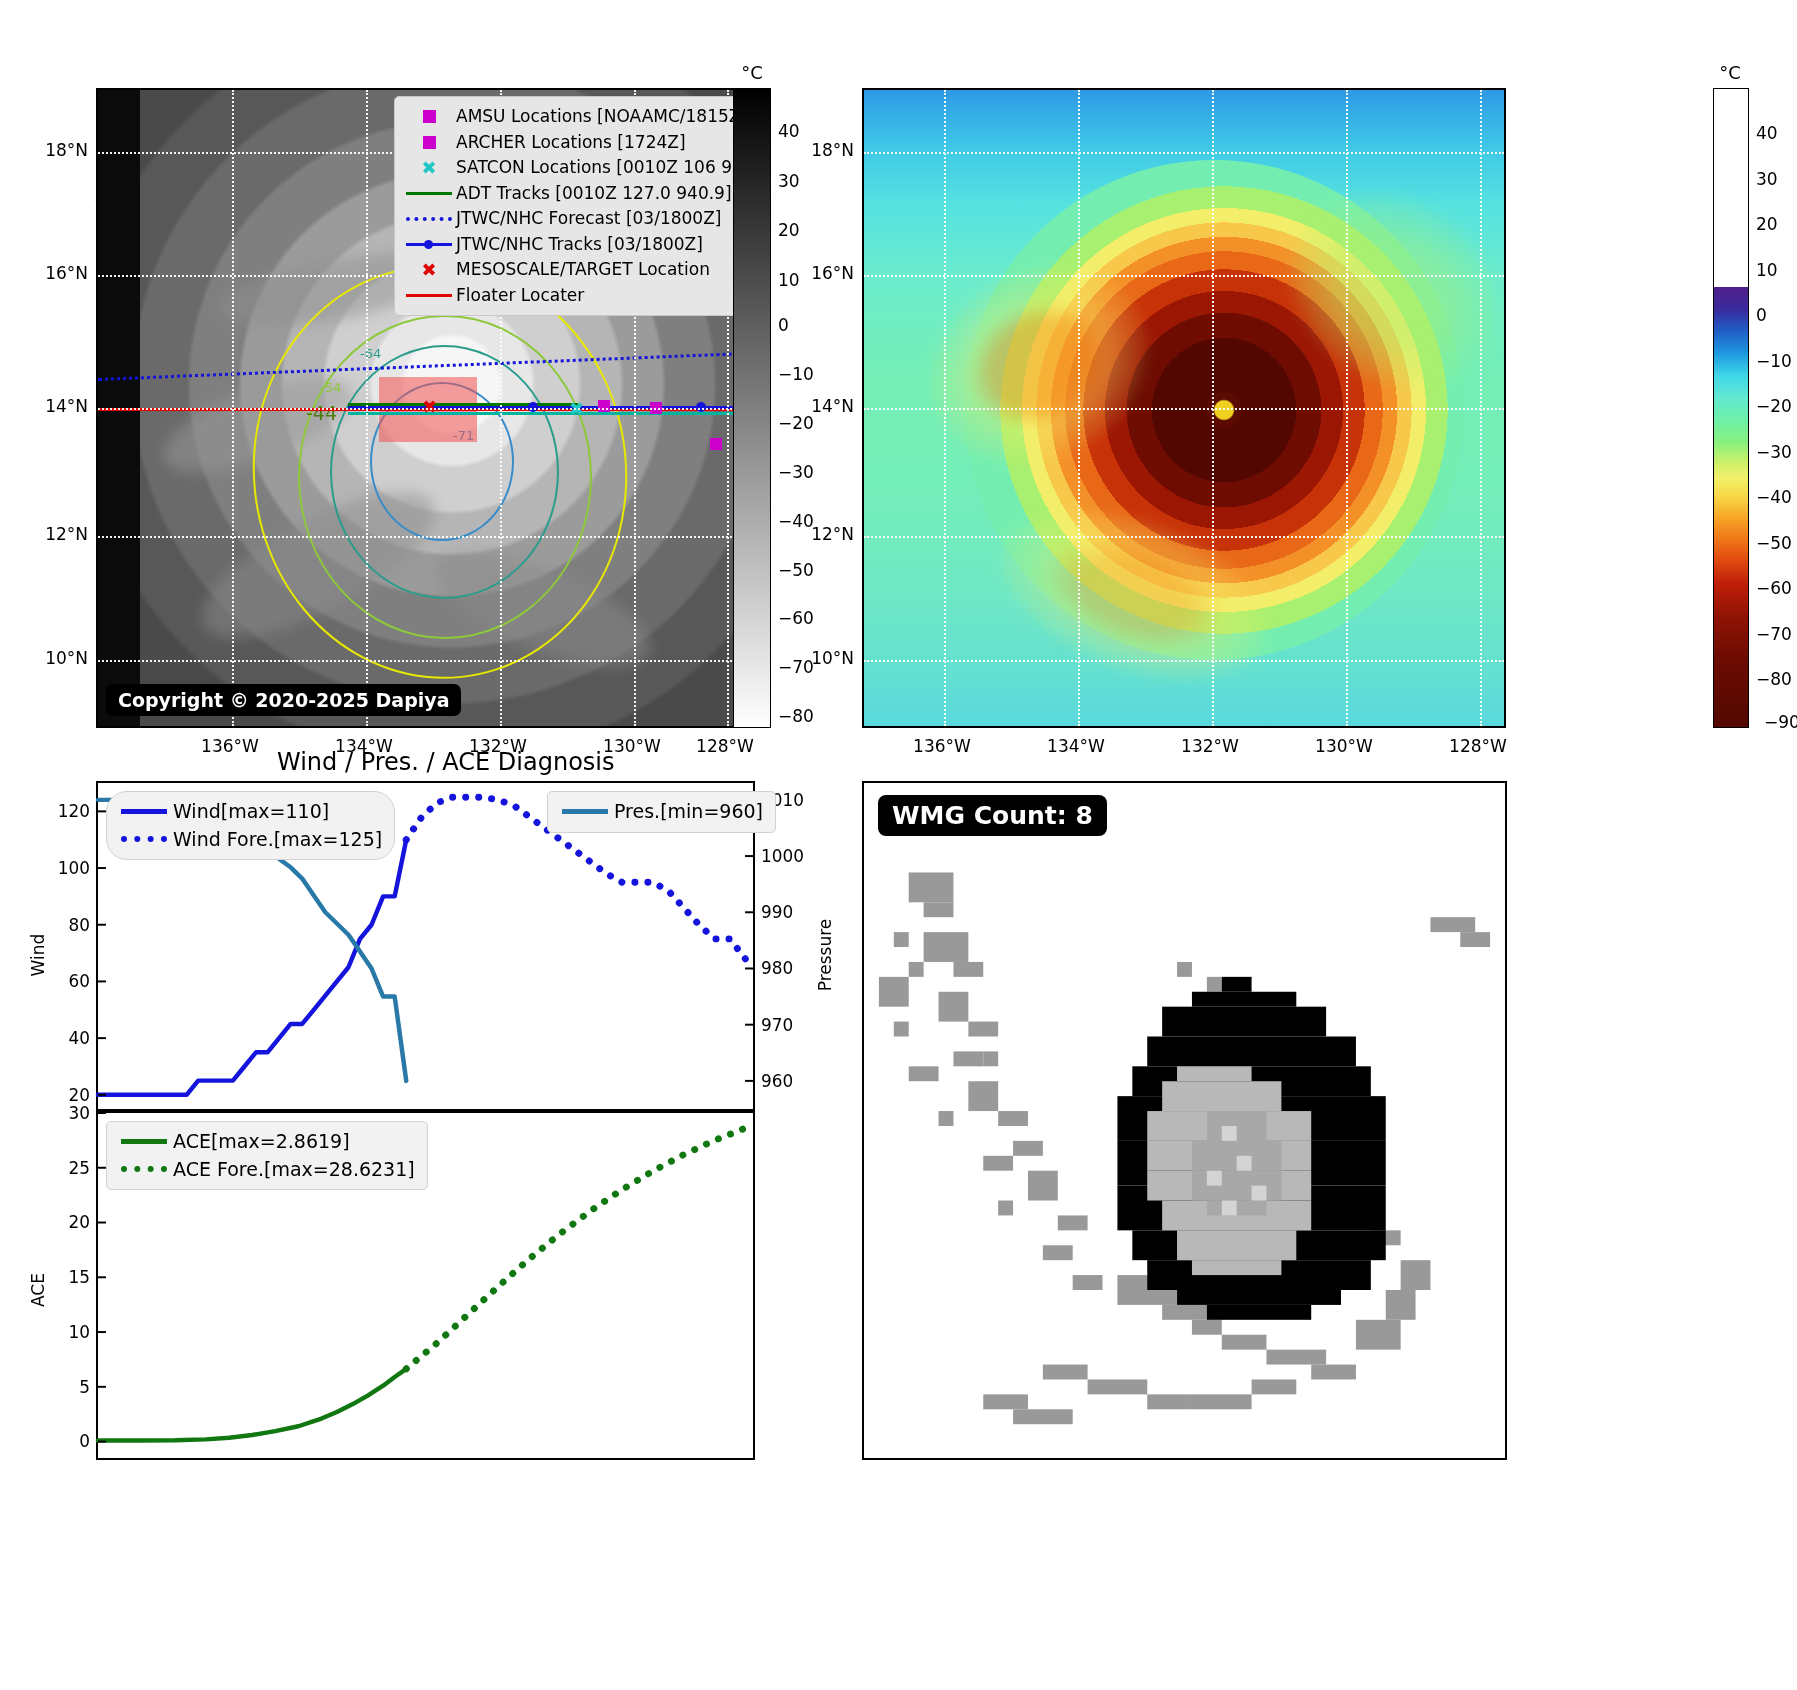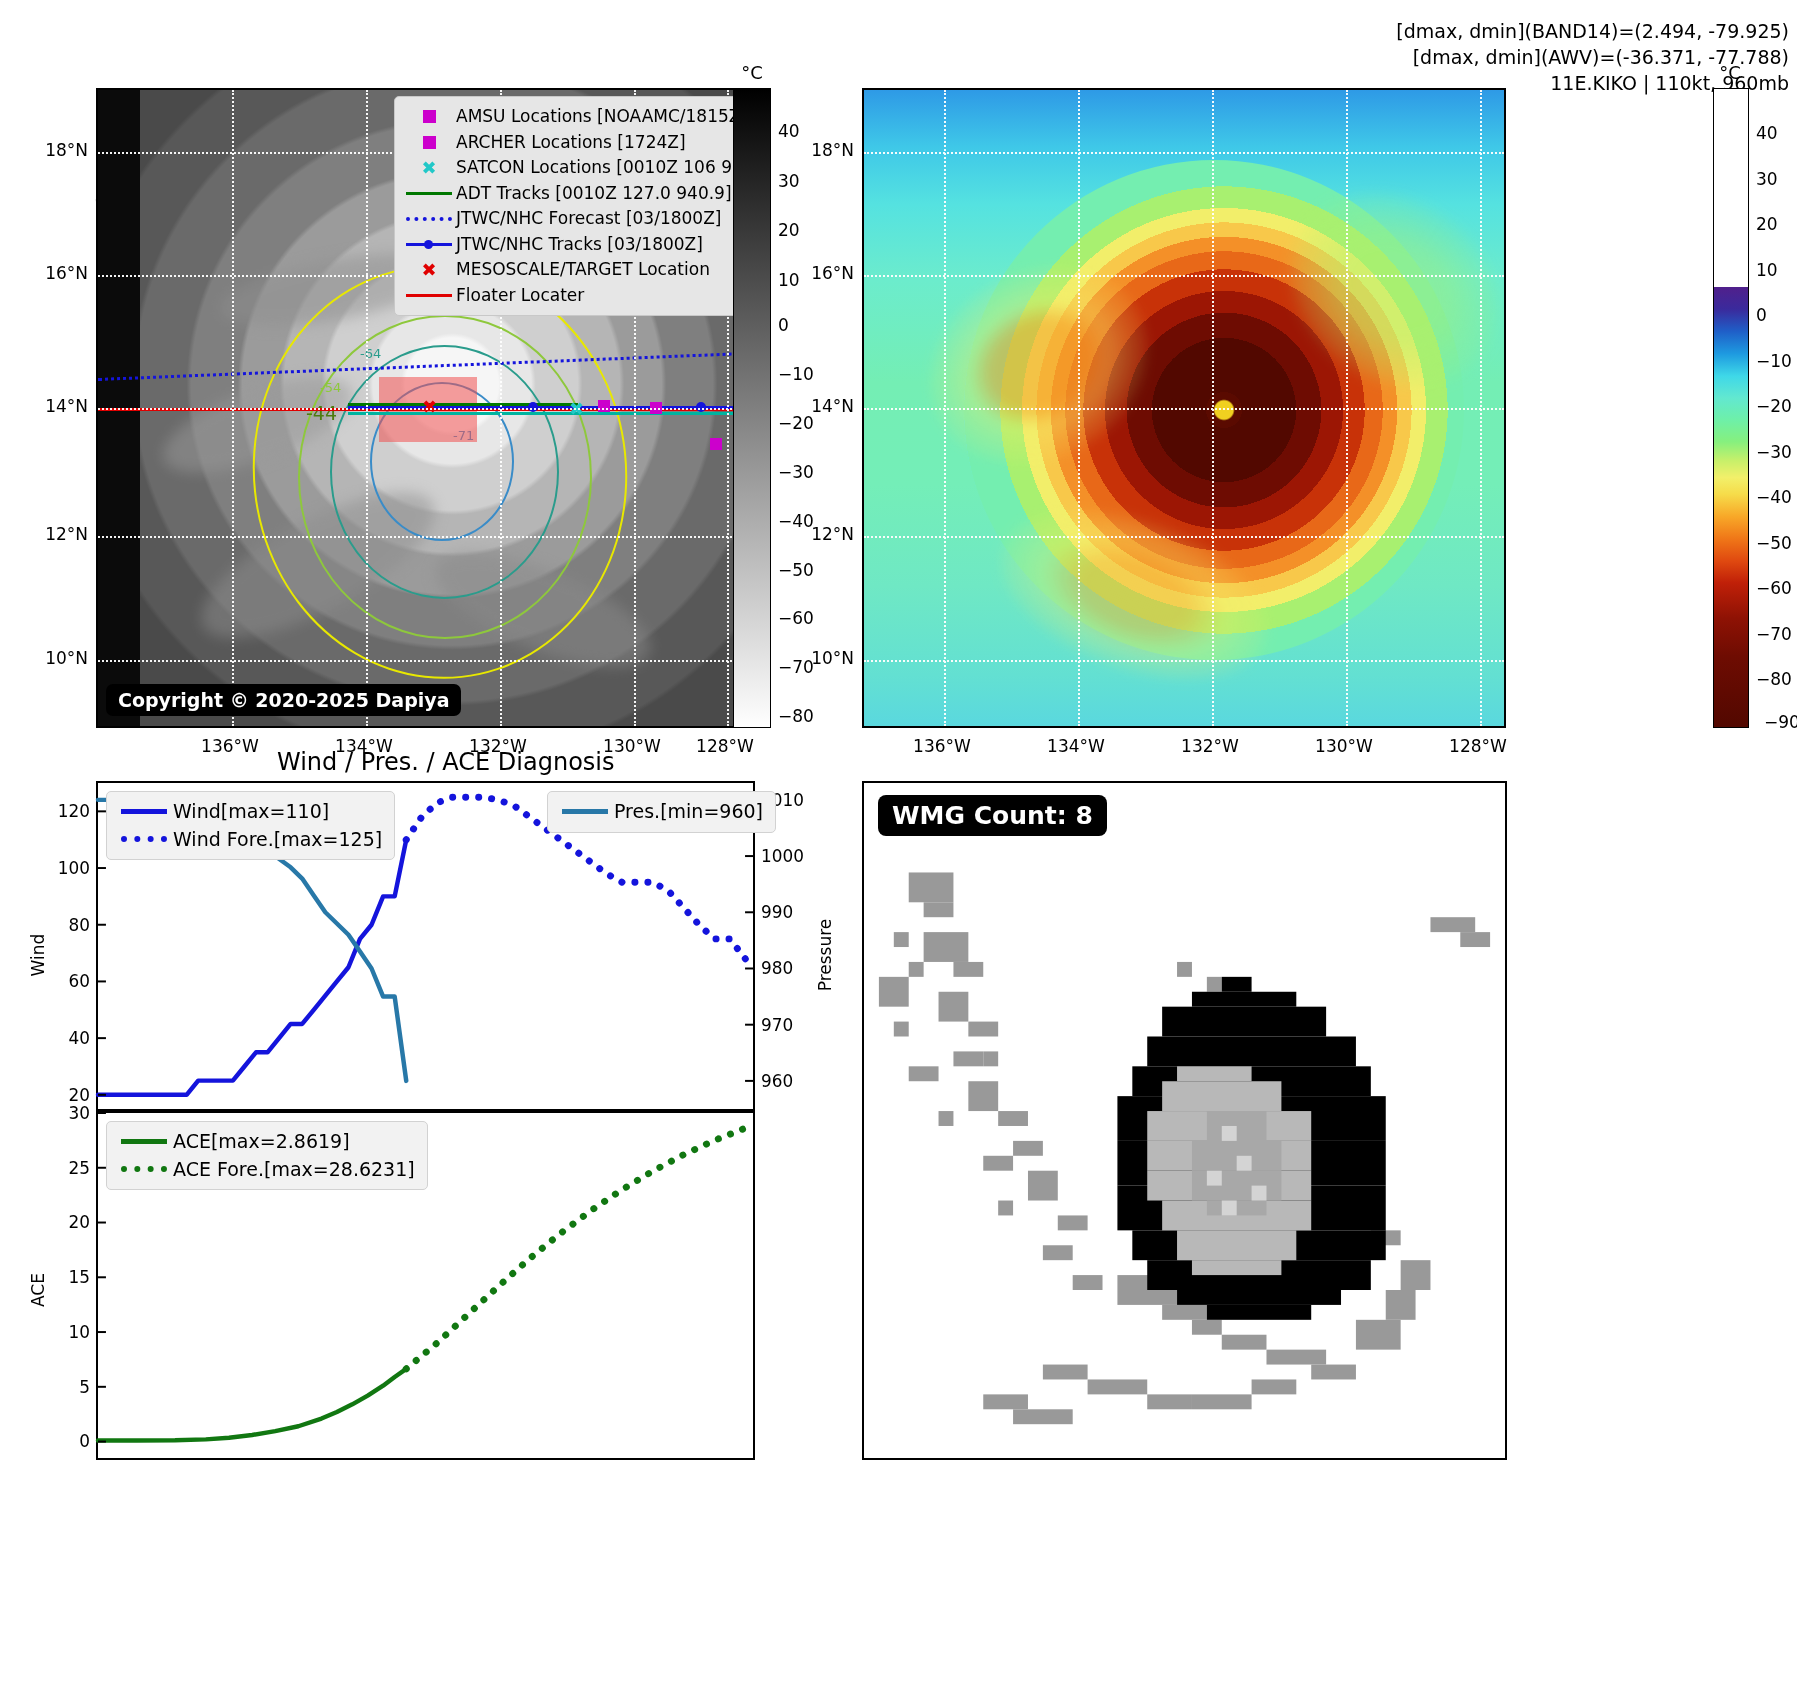--- a/index.html
+++ b/index.html
@@ -95,25 +95,20 @@
 </head>
 <body>
 
 <div class="root">
 
   <div class="abs" id="title-block">
     <div>GOES-18 BAND14-DIAS MESOSCALE</div>
     <div>Time: 2025/09/04 00:47:25Z</div>
   </div>
 
-  <div class="abs" id="header-right">
-    <div>[dmax, dmin](BAND14)=(2.494, -79.925)</div>
-    <div>[dmax, dmin](AWV)=(-36.371, -77.788)</div>
-    <div>11E.KIKO | 110kt, 960mb</div>
-  </div>
 
   <div class="abs panel-frame" id="ir-panel">
     <div class="irbg"></div>
     <div class="irgray"></div>
 
     <div class="irwisp" style="left:60px;top:300px;width:200px;height:70px;background:#9a9a9a;transform:rotate(-20deg);"></div>
     <div class="irwisp" style="left:90px;top:430px;width:260px;height:90px;background:#8d8d8d;transform:rotate(-28deg);"></div>
     <div class="irwisp" style="left:330px;top:480px;width:230px;height:80px;background:#8a8a8a;transform:rotate(22deg);"></div>
     <div class="irwisp" style="left:120px;top:170px;width:230px;height:60px;background:#8f8f8f;transform:rotate(-10deg);"></div>
 
@@ -320,21 +315,21 @@
         <text x="667" y="250.65517241379308" text-anchor="start" font-size="17" fill="#000" font-family="&quot;DejaVu Sans&quot;, sans-serif">970</text>
         <line x1="651" y1="187.75862068965517" x2="659" y2="187.75862068965517" stroke="#000" stroke-width="2"></line>
         <text x="667" y="193.75862068965517" text-anchor="start" font-size="17" fill="#000" font-family="&quot;DejaVu Sans&quot;, sans-serif">980</text>
         <line x1="651" y1="130.86206896551724" x2="659" y2="130.86206896551724" stroke="#000" stroke-width="2"></line>
         <text x="667" y="136.86206896551724" text-anchor="start" font-size="17" fill="#000" font-family="&quot;DejaVu Sans&quot;, sans-serif">990</text>
         <line x1="651" y1="73.9655172413793" x2="659" y2="73.9655172413793" stroke="#000" stroke-width="2"></line>
         <text x="667" y="79.9655172413793" text-anchor="start" font-size="17" fill="#000" font-family="&quot;DejaVu Sans&quot;, sans-serif">1000</text>
         <line x1="651" y1="17.068965517241395" x2="659" y2="17.068965517241395" stroke="#000" stroke-width="2"></line>
         <text x="667" y="23.068965517241395" text-anchor="start" font-size="17" fill="#000" font-family="&quot;DejaVu Sans&quot;, sans-serif">1010</text>
       </svg>
-    <div class="chartlegend" style="left:8px;top:8px;">
+    <div class="chartlegend" style="left:8px;top:8px;border-radius:21px;">
       <div class="row">
         <span class="key">
             <i class="lineKey" style="border-top-width:5px;border-top-color:#1414dc"></i>
           </span>
         <span>Wind[max=110]</span>
       </div>
       <div class="row">
         <span class="key">
             <i class="dotKey" style="border-top-width:6px;border-top-color:#1414dc"></i>
           </span>

